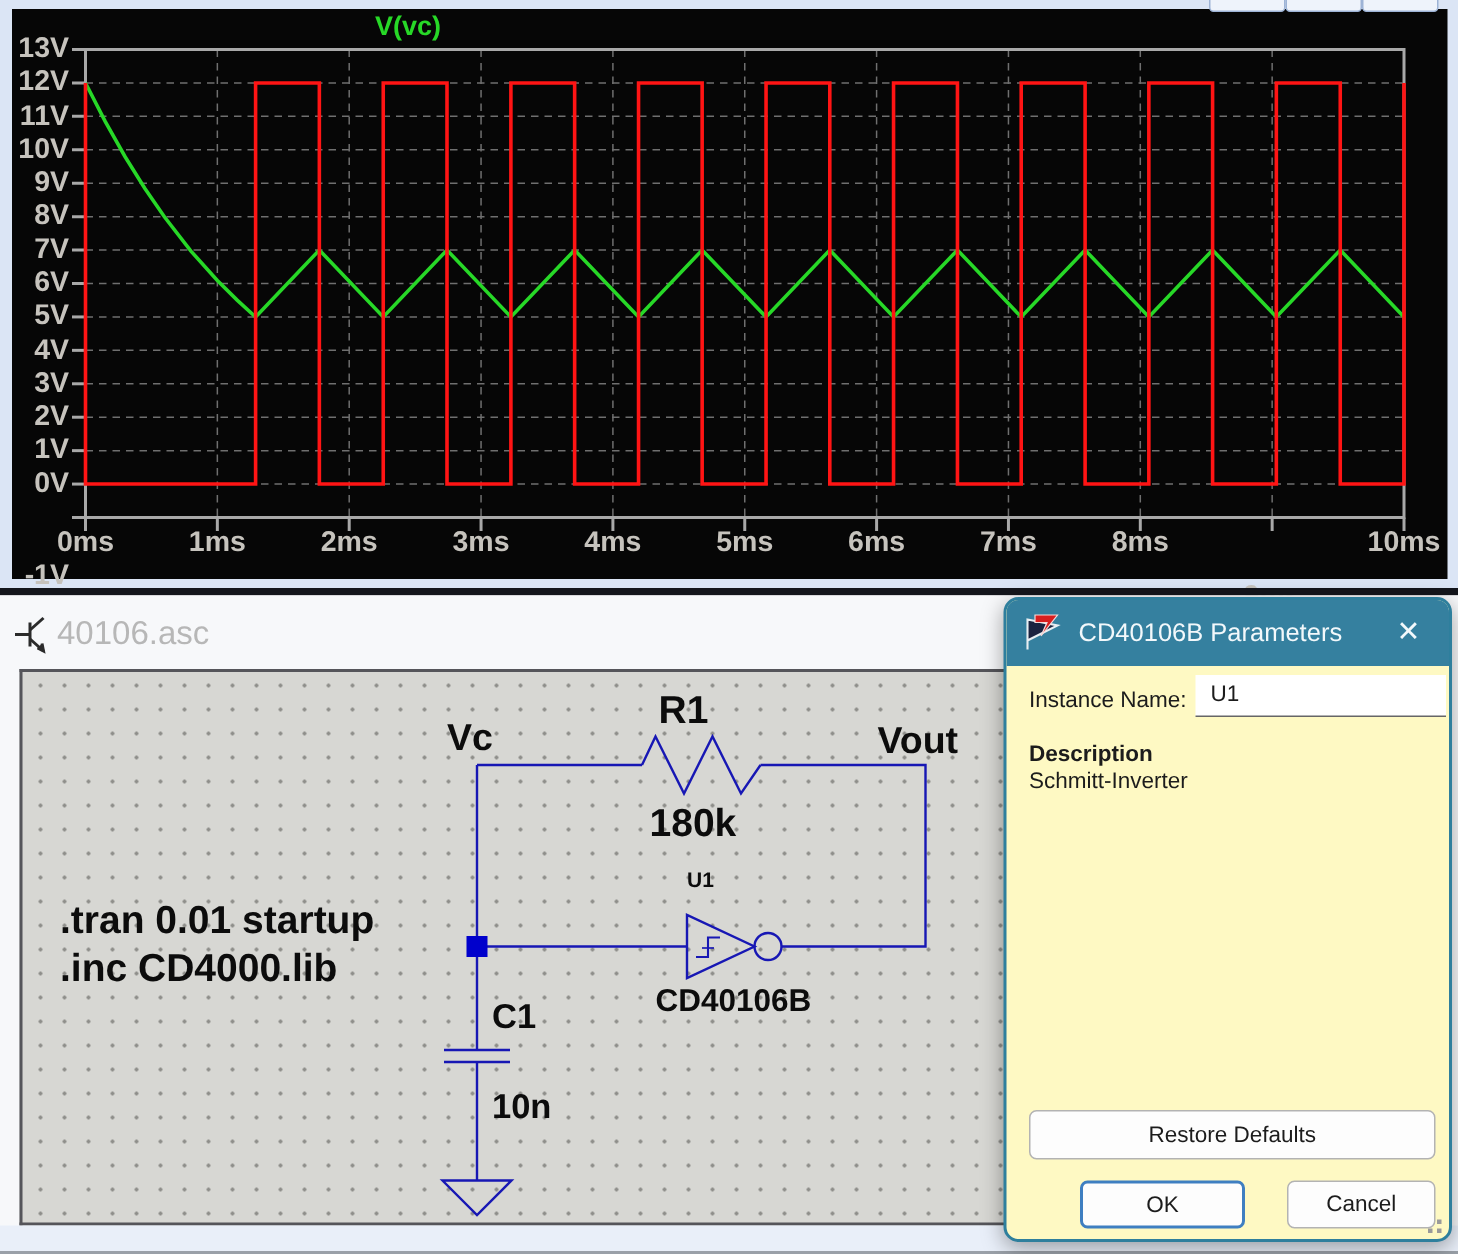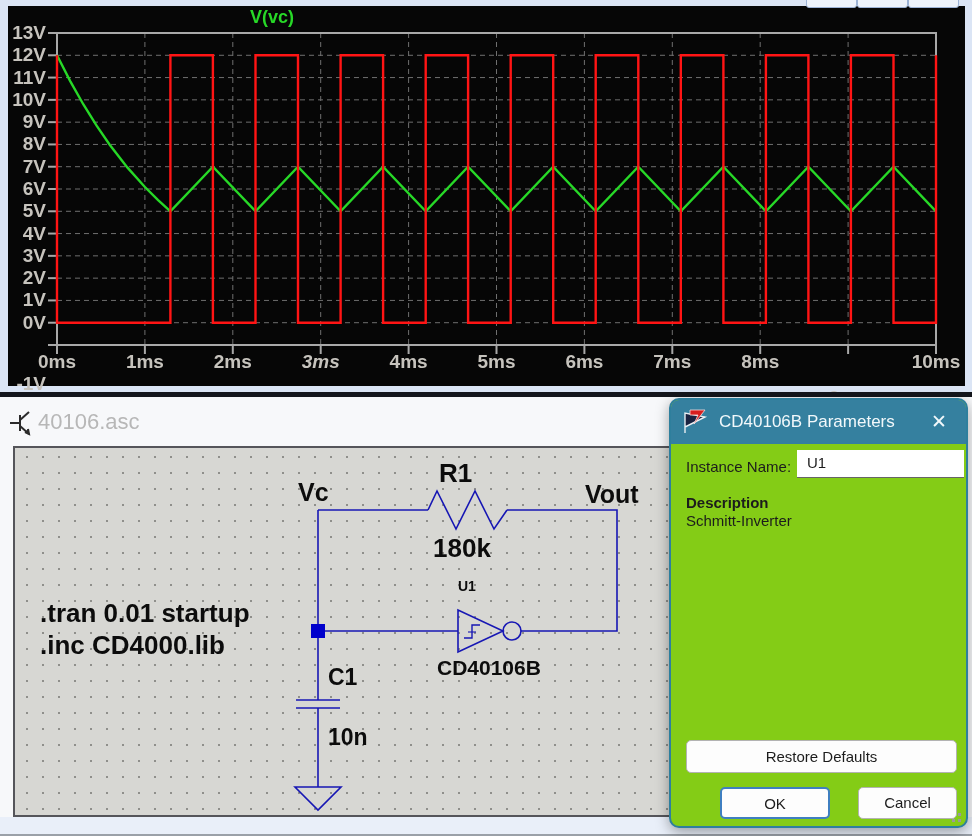--- a/index.html
+++ b/index.html
@@ -26,21 +26,21 @@
           background:#d7d7d3;border:2px solid #55555a;border-right:none;box-sizing:border-box;
           background-image:radial-gradient(circle,#8f8f8b 1.1px,rgba(0,0,0,0) 1.3px);
           background-size:16px 16px;background-position:4px 1px;}
   .slabel{position:absolute;color:#0c0c0c;font-weight:bold;white-space:nowrap;}
   
   .f25{font-size:25px;} .f27{font-size:26px;} .f23{font-size:23px;}
   .f21{font-size:21px;} .f14{font-size:14px;} .f26{font-size:26px;}
   #botstrip{position:absolute;left:0;top:420px;width:972px;height:19px;background:#e9eff9;
             border-bottom:2px solid #9aa0a8;box-sizing:border-box;}
   
-  #dialog{position:absolute;left:669px;top:398px;width:299px;height:430px;background:#84cc16;
+  #dialog{position:absolute;left:669px;top:398px;width:299px;height:430px;background:#fef9c3;
           border:2px solid #2e7f9d;border-radius:10px;box-sizing:border-box;overflow:hidden;
           box-shadow:0 4px 14px rgba(0,0,0,0.35);}
   #dlgtitle{position:absolute;left:0;top:0;width:100%;height:44px;background:#35809f;}
   #dlgtitletext{position:absolute;left:48px;top:12px;color:#f2f8fb;font-size:17px;}
   #dlgclose{position:absolute;right:12px;top:8px;width:30px;height:28px;color:#f2f8fb;
             font-size:19px;text-align:center;line-height:28px;cursor:default;}
   .dtext{position:absolute;color:#1c1c1c;font-size:15px;}
   #instfield{position:absolute;left:126px;top:50px;width:167px;height:28px;
              border-bottom:1px solid #666;font-size:15px;color:#1c1c1c;padding:4px 0 0 10px;
              box-sizing:border-box;background:#fff;}
@@ -133,21 +133,21 @@
       <div class="ylab" style="left: 4px; top: 245.857px;">3V</div>
       <div class="ylab" style="left: 4px; top: 268.143px;">2V</div>
       <div class="ylab" style="left: 4px; top: 290.429px;">1V</div>
       <div class="ylab" style="left: 4px; top: 312.714px;">0V</div>
       <div class="ylab" style="left: 4px; top: 335px; margin-top: 39px;">-1V</div>
     </div>
   <div id="xlabels">
       <div class="xlab" style="left: 24px;">0ms</div>
       <div class="xlab" style="left: 111.9px;">1ms</div>
       <div class="xlab" style="left: 199.8px;">2ms</div>
-      <div class="xlab" style="left: 287.7px; font-style: italic;">3ms</div>
+      <div class="xlab" style="left: 287.7px;">3ms</div>
       <div class="xlab" style="left: 375.6px;">4ms</div>
       <div class="xlab" style="left: 463.5px;">5ms</div>
       <div class="xlab" style="left: 551.4px;">6ms</div>
       <div class="xlab" style="left: 639.3px;">7ms</div>
       <div class="xlab" style="left: 727.2px;">8ms</div>
       <div class="xlab" style="left: 815.1px; margin-top: 36px;">9ms</div>
       <div class="xlab" style="left: 903px;">10ms</div>
     </div>
 </div>
 

